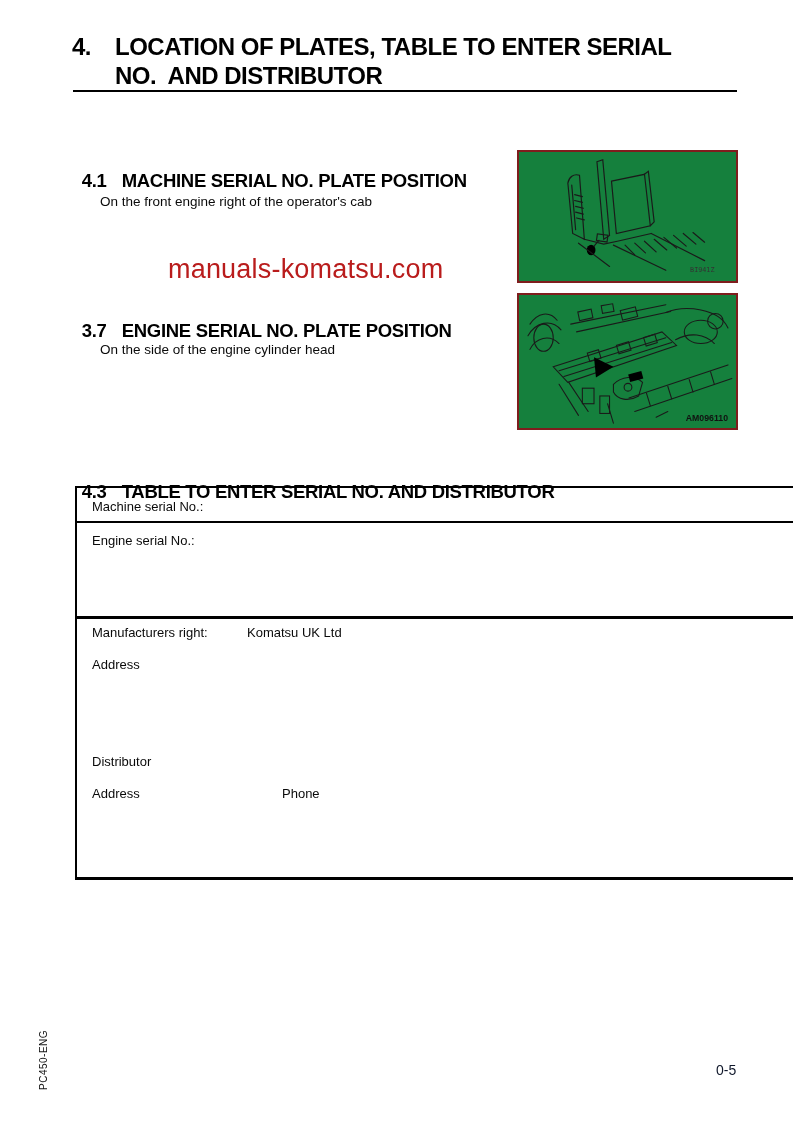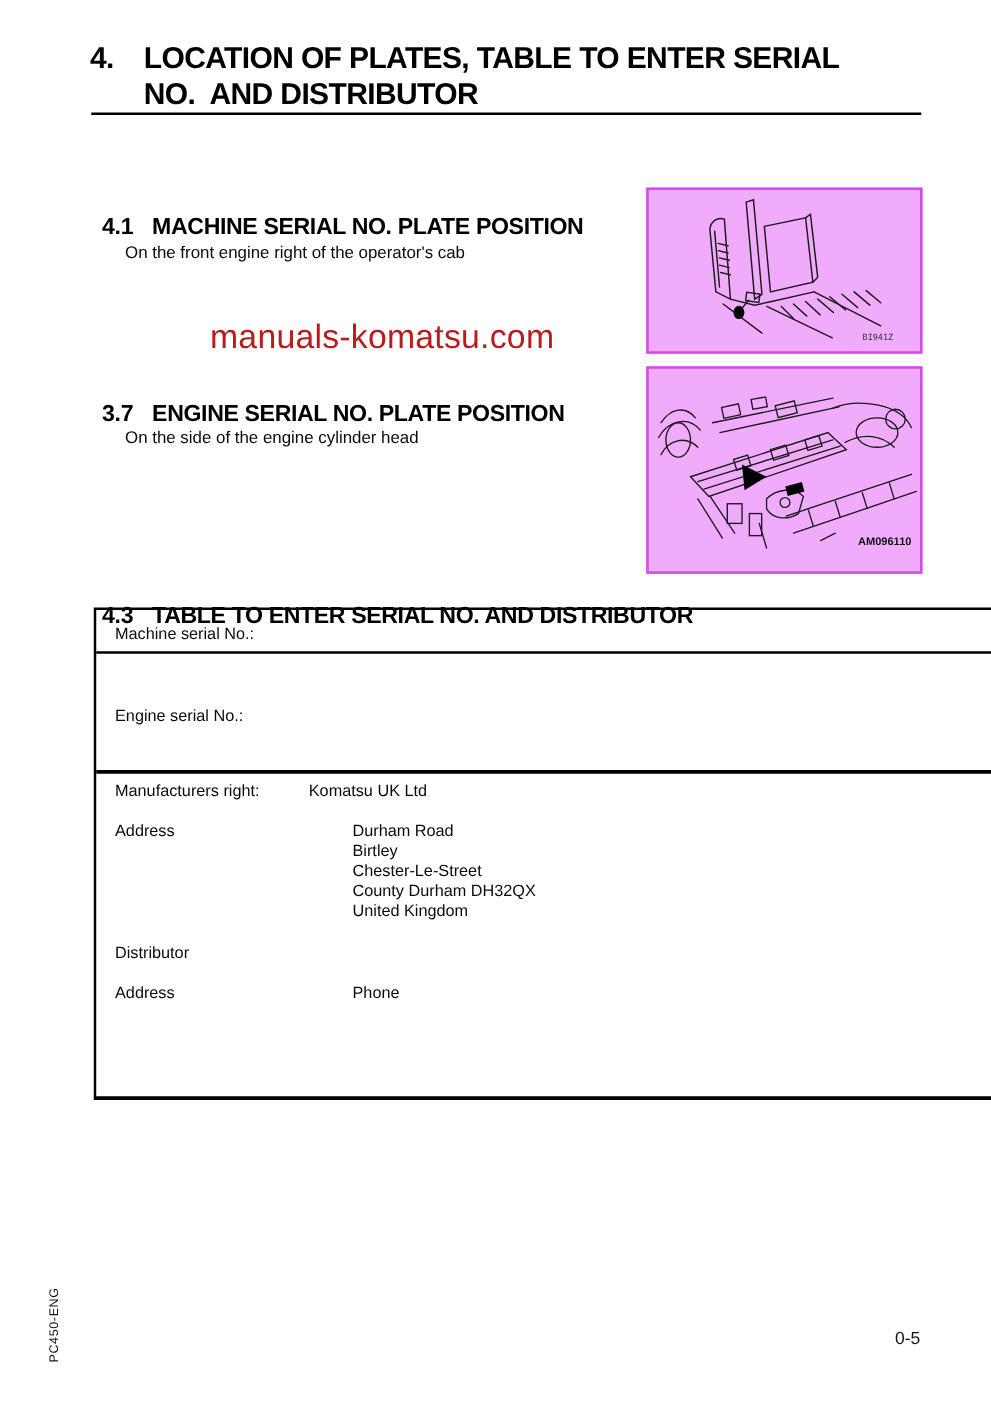--- a/index.html
+++ b/index.html
@@ -35,39 +35,39 @@
   .body-text { font-size:13.5px; color:#0a0a0a; }
   .b41 { left:100px; top:194px; }
   .b42 { left:100px; top:342px; }
 
   .watermark {
     left:168px; top:254px;
     font-size:27px; color:#b91c1c; letter-spacing:0.2px;
   }
 
   
-  .figure-box { border:2px solid #d946ef; background:#f0abfc; }
+  .figure-box { border:2px solid #7f1d1d; background:#15803d; }
   .fig1 { left:517px; top:150px; width:221px; height:133px; }
-  .fig2 { left:517px; top:293px; width:221px; height:166px; }
+  .fig2 { left:517px; top:293px; width:221px; height:137px; }
   .figure-box svg { display:block; width:100%; height:100%; }
   .fig-label { font-size:7px; fill:#333; font-family:"DejaVu Sans Mono", monospace; }
   .fig-label2 { font-size:9px; fill:#111; font-weight:bold; font-family:"Liberation Sans", sans-serif; }
 
   
   .serial-table {
     left:75px; top:486px; width:766px; height:394px;
     border:2px solid #000; border-bottom-width:3px;
   }
   .serial-table .cell-label { position:absolute; font-size:13px; color:#0a0a0a; }
   .divider { position:absolute; left:0; width:100%; background:#000; }
   .div1 { top:33px; height:2px; }
   .div2 { top:128px; height:3px; }
 
   .lbl-machine { left:15px; top:11px; }
-  .lbl-engine  { left:15px; top:45px;margin-top:32px; }
+  .lbl-engine  { left:15px; top:45px; }
   .lbl-manu    { left:15px; top:137px; }
   .val-manu    { left:170px; top:137px; }
   .lbl-addr1   { left:15px; top:169px; }
   .addr-lines  { position:absolute; left:205px; top:169px; font-size:13px; line-height:16px; color:#0a0a0a; }
   .lbl-dist    { left:15px; top:266px; }
   .lbl-addr2   { left:15px; top:298px; }
   .lbl-phone   { left:205px; top:298px; }
 
   
   .spine-code {
@@ -172,27 +172,20 @@
 <div class="abs serial-table">
   <div class="cell-label lbl-machine">Machine serial No.:</div>
   <div class="divider div1"></div>
   <div class="cell-label lbl-engine">Engine serial No.:</div>
   <div class="divider div2"></div>
 
   <div class="cell-label lbl-manu">Manufacturers right:</div>
   <div class="cell-label val-manu">Komatsu UK Ltd</div>
 
   <div class="cell-label lbl-addr1">Address</div>
-  <div class="addr-lines">
-    <div>Durham Road</div>
-    <div>Birtley</div>
-    <div>Chester-Le-Street</div>
-    <div>County Durham DH32QX</div>
-    <div>United Kingdom</div>
-  </div>
 
   <div class="cell-label lbl-dist">Distributor</div>
   <div class="cell-label lbl-addr2">Address</div>
   <div class="cell-label lbl-phone">Phone</div>
 </div>
 
 <div class="abs spine-code">PC450-ENG</div>
 <div class="abs page-num">0-5</div>
 
 </body></html>

